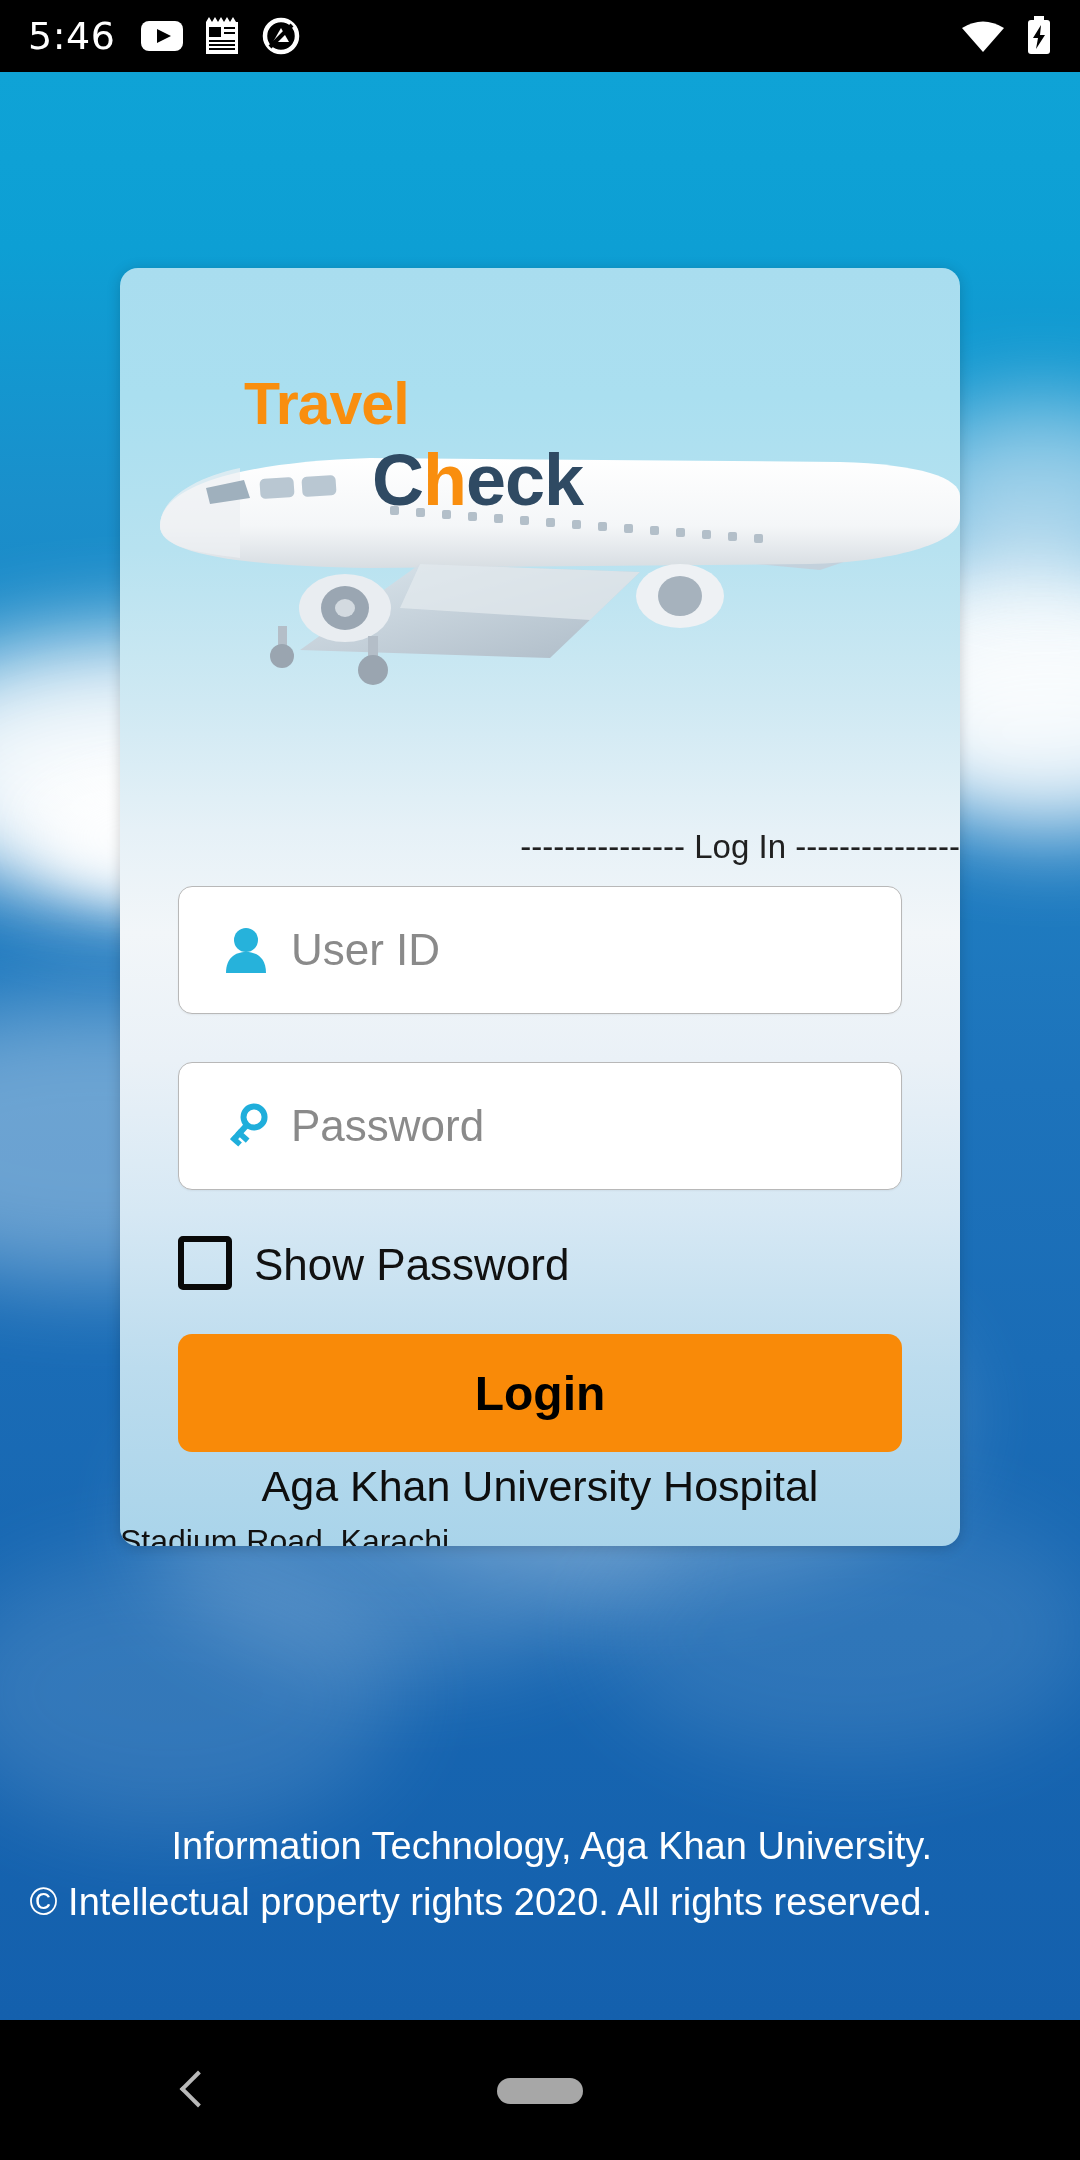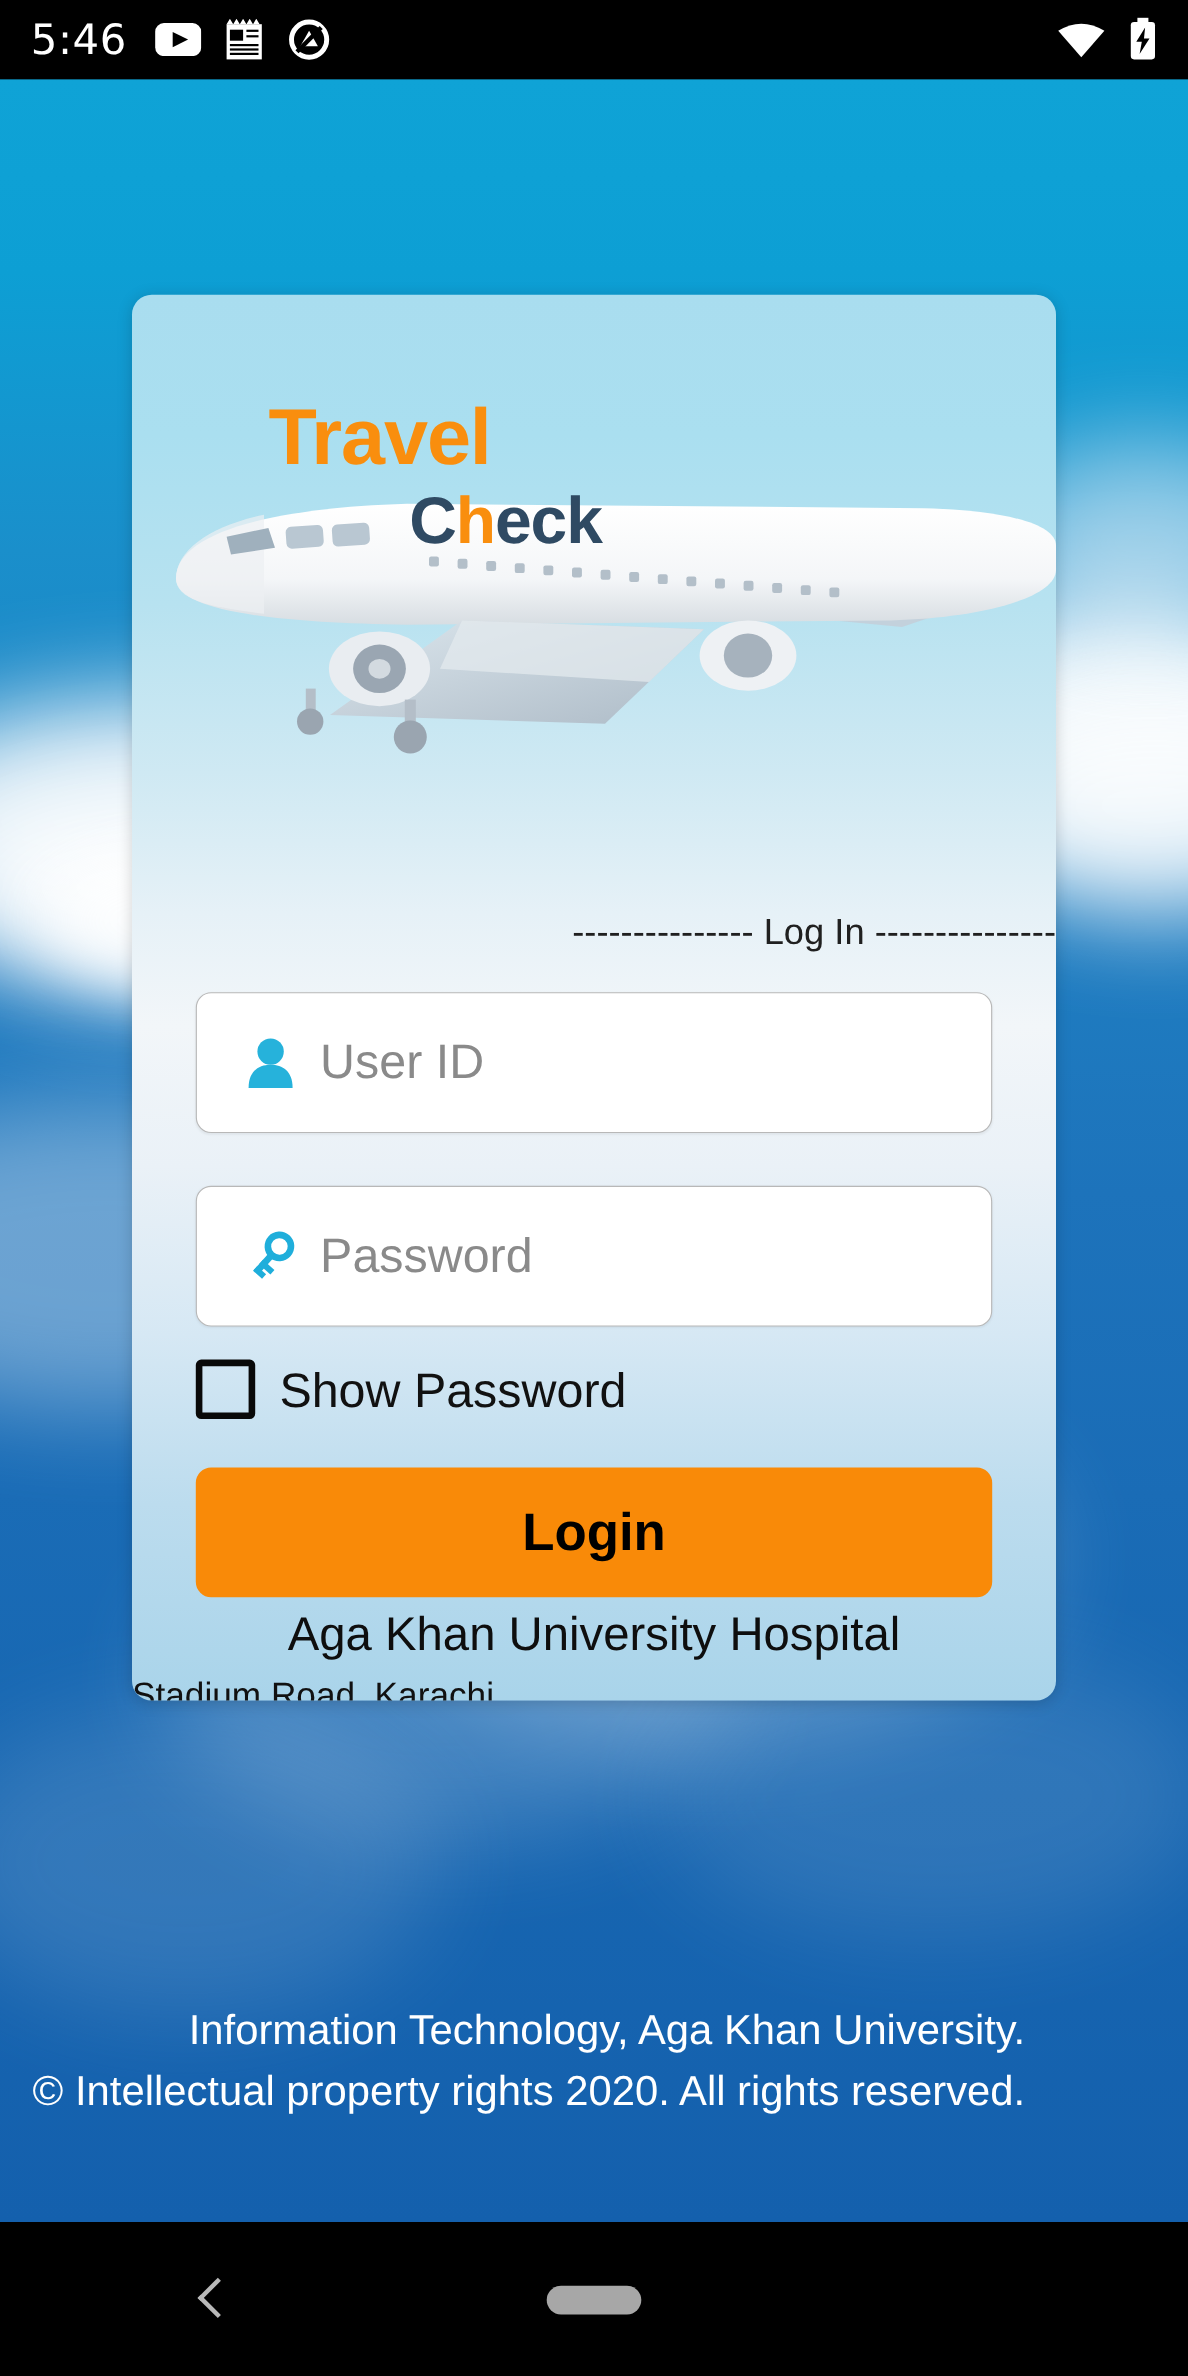--- a/index.html
+++ b/index.html
@@ -70,28 +70,28 @@
   
   .plane-wrap{
     position:absolute; left:0; top:90px; width:840px; height:330px;
     overflow:hidden;
   }
   .logo-text{
     position:absolute; left:0; top:0; width:840px;
     text-align:center; pointer-events:none; z-index:3;
   }
   .logo-travel{
-    position:absolute; left:124px; top:4px;
-    font-size:72px; font-weight:bold; color:#F98E0E;
+    position:absolute; left:124px; top:17px;
+    font-size:59px; font-weight:bold; color:#F98E0E;
     letter-spacing:-1px; line-height:1;
     font-family:"Liberation Sans", sans-serif;
   }
   .logo-check{
     position:absolute; left:252px; top:86px;
-    font-size:60px; font-weight:bold; line-height:1;
+    font-size:72px; font-weight:bold; line-height:1;
     color:#2F4A63; letter-spacing:-1px;
     font-family:"Liberation Sans", sans-serif;
   }
   .logo-check .h-orange{ color:#F98E0E; }
 
   
   .divider-row{
     position:absolute; left:0; top:560px; width:840px;
     display:flex; align-items:center; justify-content:flex-end;
     z-index:6;
@@ -100,21 +100,20 @@
     font-size:33px; color:#202020; white-space:pre;
     font-family:"Liberation Sans", sans-serif;
   }
 
   
   .field{
     position:absolute; left:58px; width:724px; height:128px;
     background:#ffffff; border:1.5px solid #b8b8b8; border-radius:14px;
     display:flex; align-items:center; padding:0 0 0 38px;
     box-shadow:0 1px 2px rgba(0,0,0,.05);
-    margin-top:16px;
   }
   .field.user{ top:618px; }
   .field.pass{ top:794px; }
   .field-ic{ width:58px; display:flex; align-items:center; justify-content:center; }
   .field-txt{
     font-size:44px; color:#8a8a8a; margin-left:16px;
     font-family:"Liberation Sans", sans-serif;
   }
 
   

